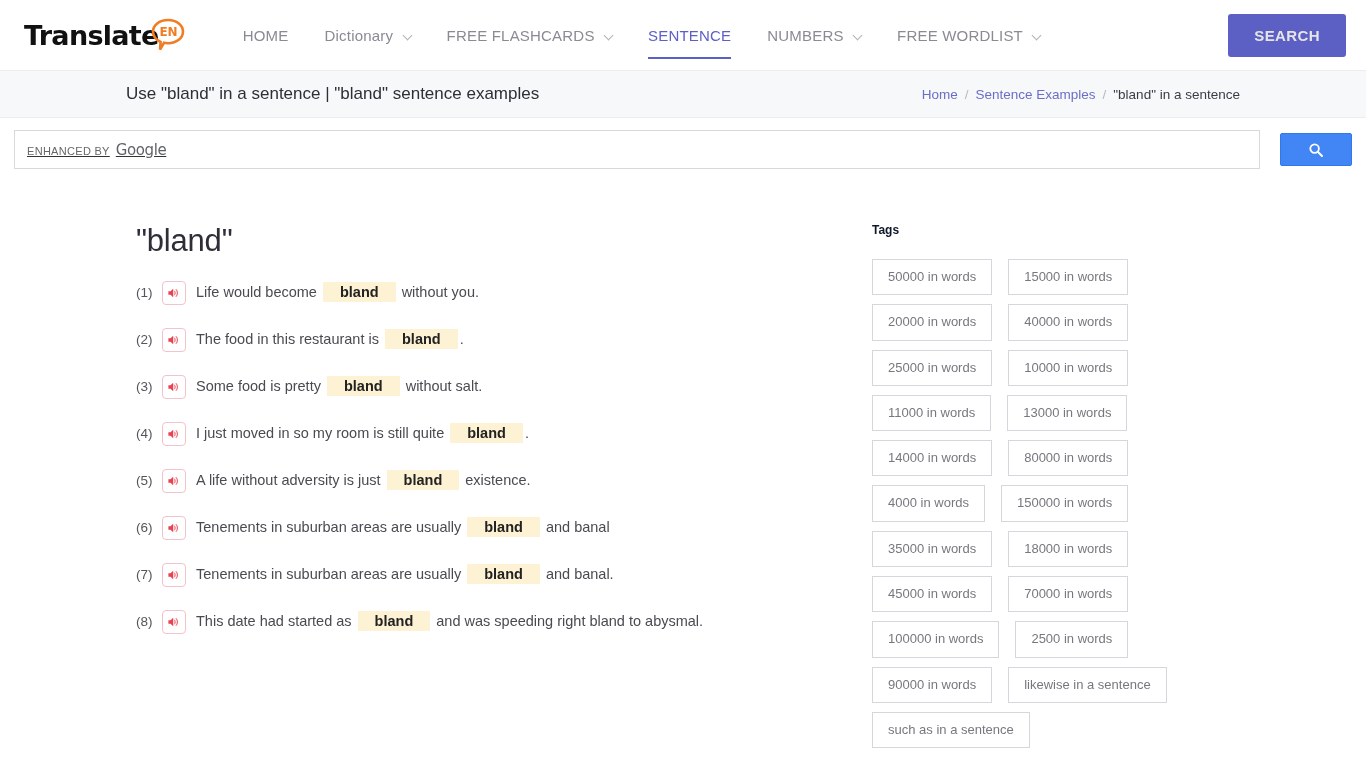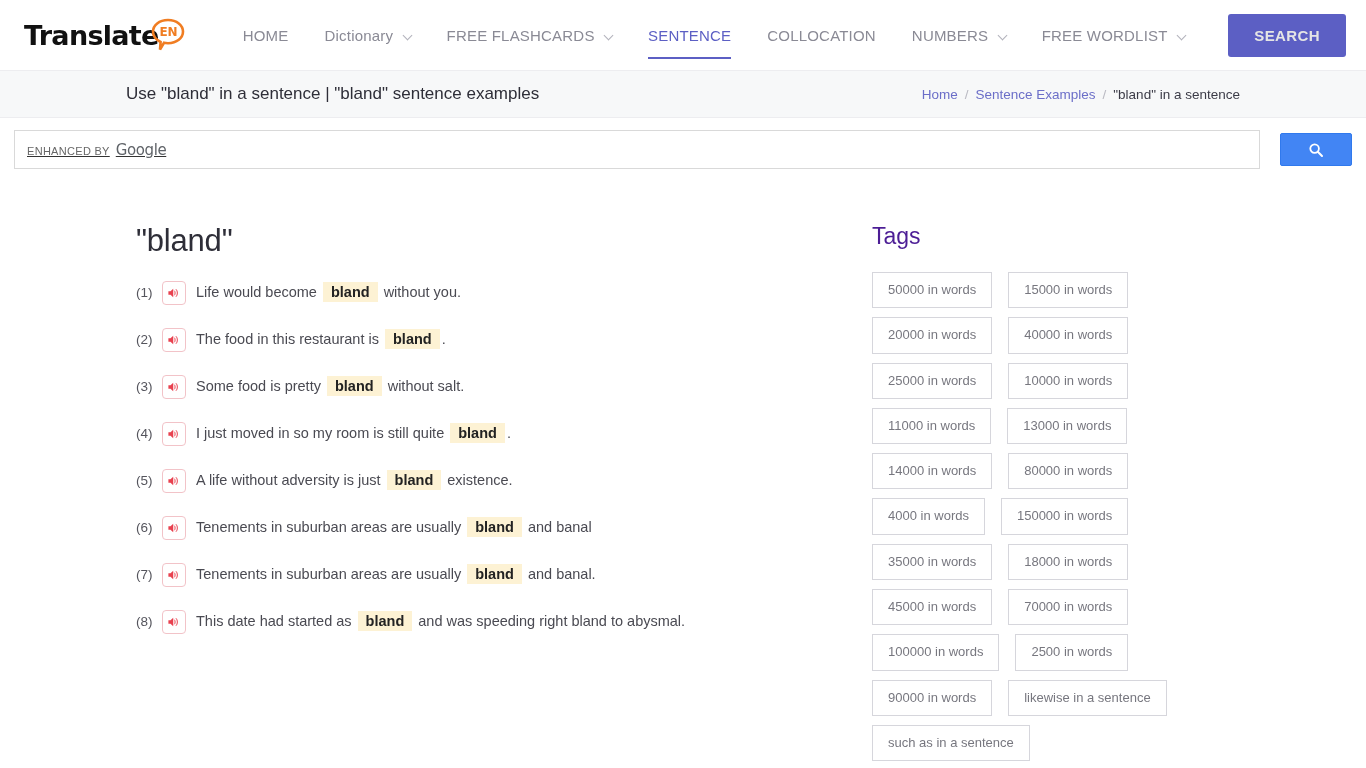--- a/index.html
+++ b/index.html
@@ -216,33 +216,33 @@
     justify-content: center;
     margin-right: 10px;
     cursor: pointer;
     background: #fff;
   }
   .stext { white-space: nowrap; }
   .hl {
     background: #fdf2d4;
     font-weight: 700;
     color: #222;
-    padding: 2px 8px;
+    padding: 2px 17px;
     margin: 12px 2px;
   }
 
   
   .sidebar {
     width: 374px;
     padding-left: 6px;
   }
   .tags-title {
-    font-size: 23px;
-    font-weight: 400;
-    color: #4c1d95;
+    font-size: 12px;
+    font-weight: 700;
+    color: #0f172a;
     margin: 0 0 22px 0;
   }
   .tag-list {
     display: flex;
     flex-wrap: wrap;
     gap: 9px 16px;
   }
   .tag {
     border: 1px solid #d6d6dc;
     color: #77777f;
@@ -275,23 +275,20 @@
     <div class="nav-item">
       <span>Dictionary</span>
       <span class="caret"></span>
     </div>
     <div class="nav-item">
       <span>FREE FLASHCARDS</span>
       <span class="caret"></span>
     </div>
     <div class="nav-item active">
       <span>SENTENCE</span>
-    </div>
-    <div class="nav-item">
-      <span>COLLOCATION</span>
     </div>
     <div class="nav-item">
       <span>NUMBERS</span>
       <span class="caret"></span>
     </div>
     <div class="nav-item">
       <span>FREE WORDLIST</span>
       <span class="caret"></span>
     </div>
   </div>

